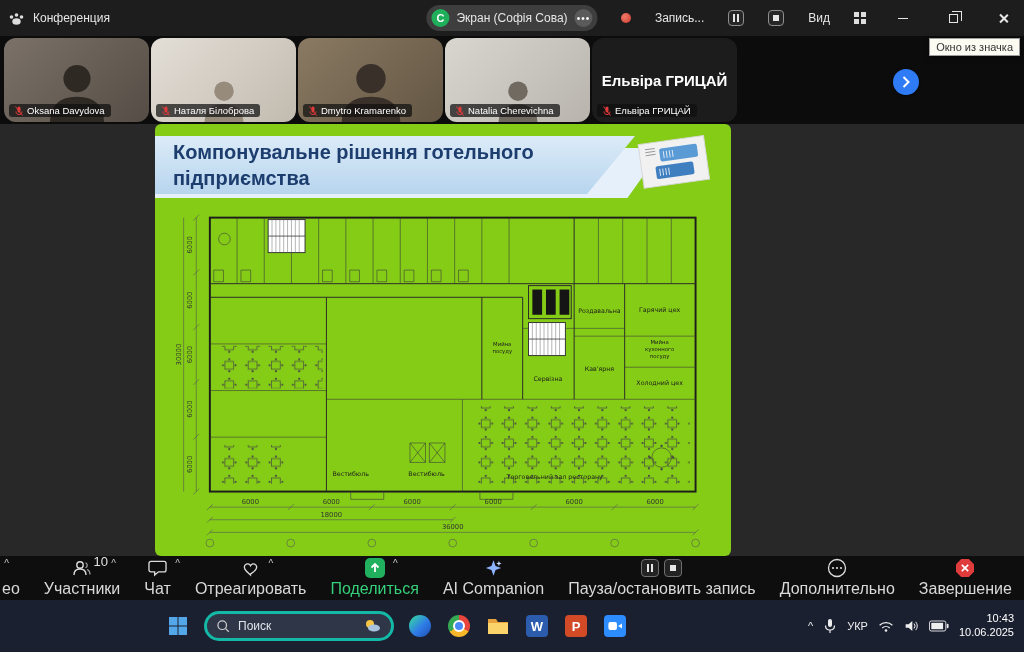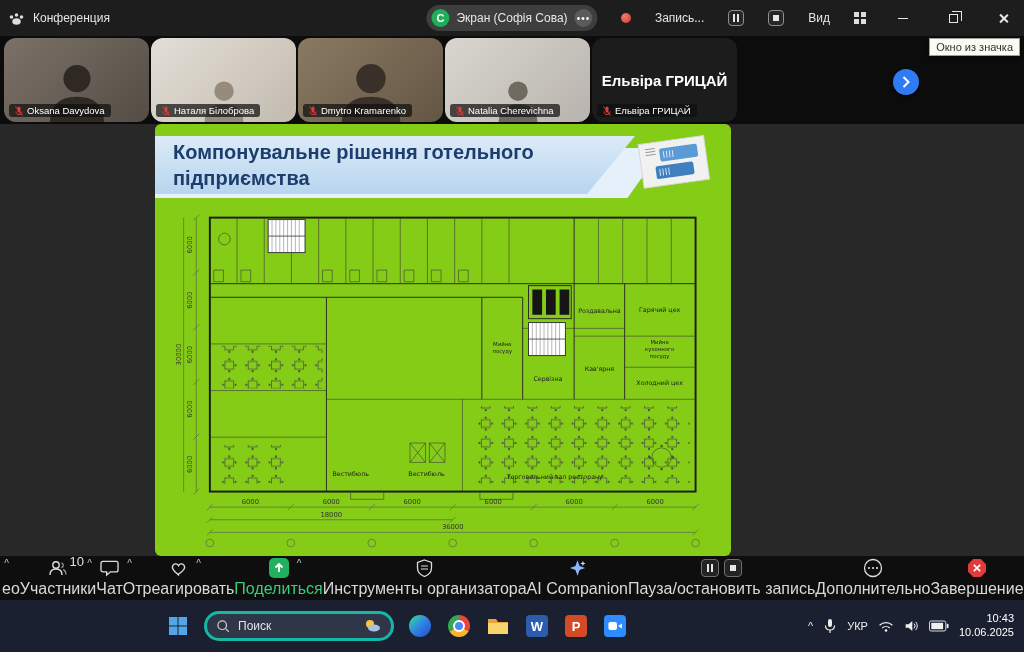--- a/index.html
+++ b/index.html
@@ -385,29 +385,20 @@
         <span class="share-ico">
           <svg width="12" height="12" viewBox="0 0 12 12">
               <path d="M6 10V2M2.5 5.5L6 2l3.5 3.5" stroke="#fff" stroke-width="1.8" fill="none"></path>
             </svg>
         </span>
         <span class="chev">^</span>
       </div>
       <div class="tb-label" style="color:#35d07a">Поделиться</div>
     </div>
 
-    <div class="tb-item">
-      <div class="tb-ico">
-        <svg width="17" height="18" viewBox="0 0 17 18">
-            <path d="M8.5 1l7 2.5V9c0 4.3-3 7-7 8.5-4-1.5-7-4.2-7-8.5V3.5z" stroke="#ddd" stroke-width="1.3" fill="none"></path>
-            <path d="M5 7h7M5 10h7" stroke="#ddd" stroke-width="1.1"></path>
-          </svg>
-      </div>
-      <div class="tb-label">Инструменты организатора</div>
-    </div>
 
     <div class="tb-item">
       <div class="tb-ico">
         <svg width="19" height="18" viewBox="0 0 20 20">
             <polygon points="10,1.5 12.3,7.7 18.5,10 12.3,12.3 10,18.5 7.7,12.3 1.5,10 7.7,7.7" fill="#8fb4ff"></polygon>
             <polygon points="16,2 16.8,4.2 19,5 16.8,5.8 16,8 15.2,5.8 13,5 15.2,4.2" fill="#c9dbff"></polygon>
           </svg>
       </div>
       <div class="tb-label">AI Companion</div>
     </div>

